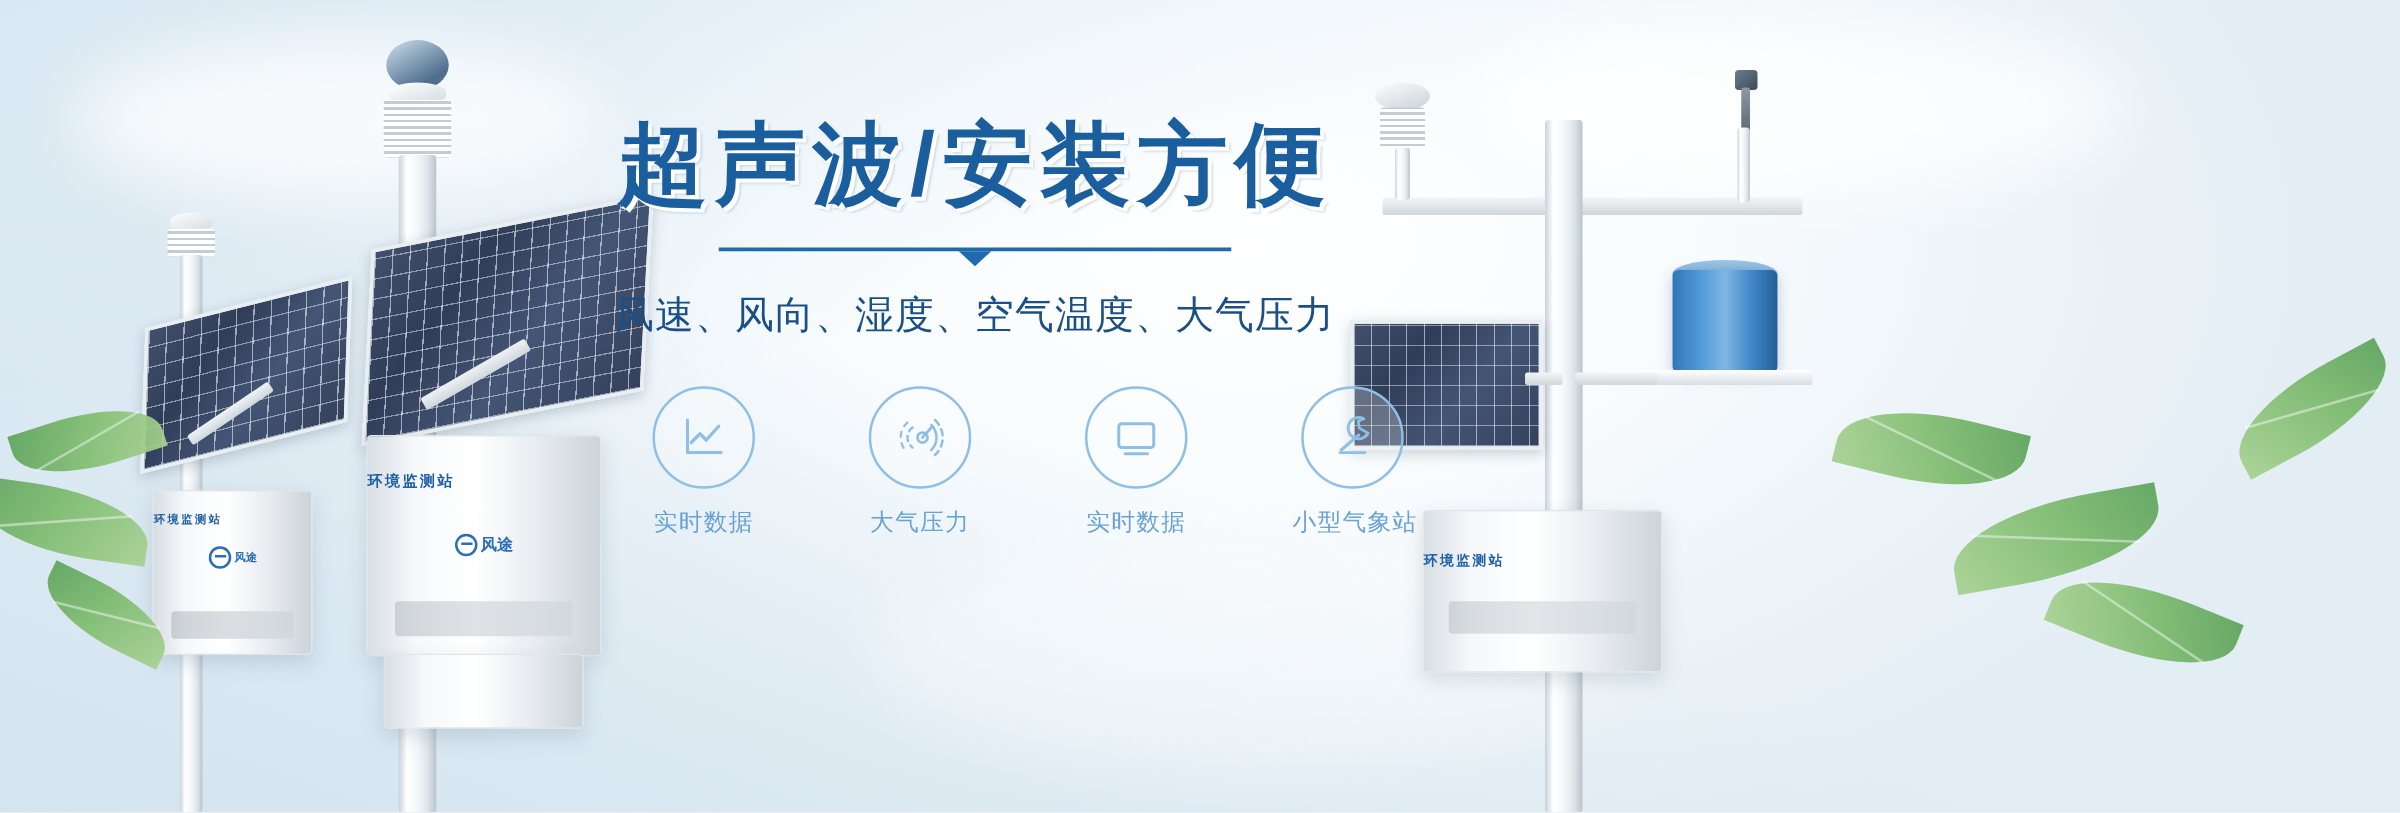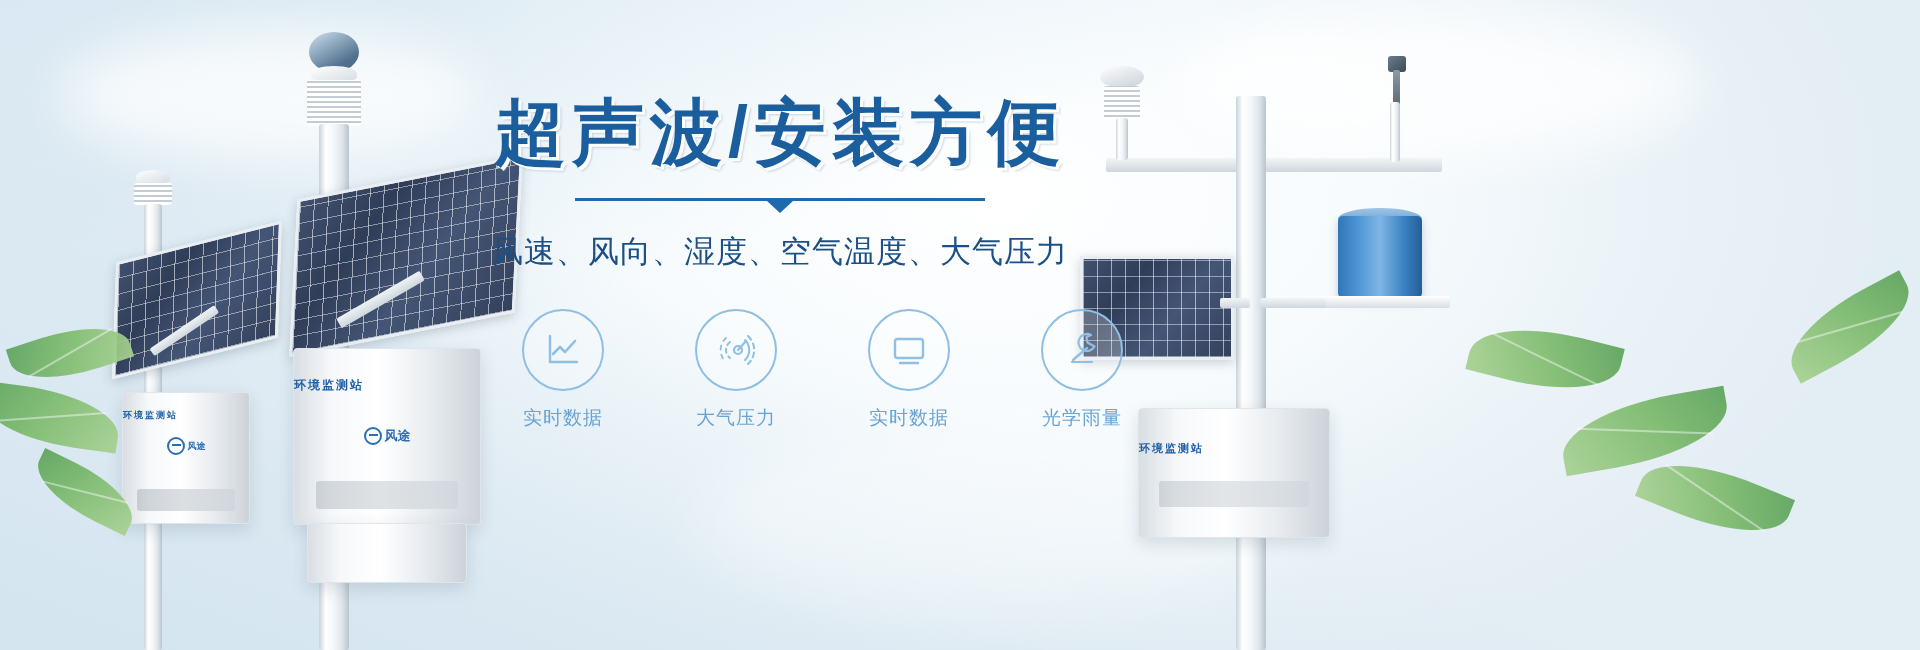--- a/index.html
+++ b/index.html
@@ -271,18 +271,18 @@
       </div>
 
       <div class="feature">
         <div class="feature-circle">
           <svg width="42" height="42" viewBox="0 0 42 42">
             <path d="M30 6 A8.5 8.5 0 1 0 33.5 17.5 L33.5 17.5 L26.5 13.5 L25.5 8 Z" fill="none" stroke="#8fbfe4" stroke-width="2.3" stroke-linejoin="round"></path>
             <path d="M26 19 L12 31" fill="none" stroke="#8fbfe4" stroke-width="2.4" stroke-linecap="round"></path>
             <path d="M11 33 H31" fill="none" stroke="#8fbfe4" stroke-width="2.2" stroke-linecap="round"></path>
           </svg>
         </div>
-        <div class="feature-label">光学雨量</div>
+        <div class="feature-label">小型气象站</div>
       </div>
 
     </div>
   </div>
 </div>
 
 </body></html>

